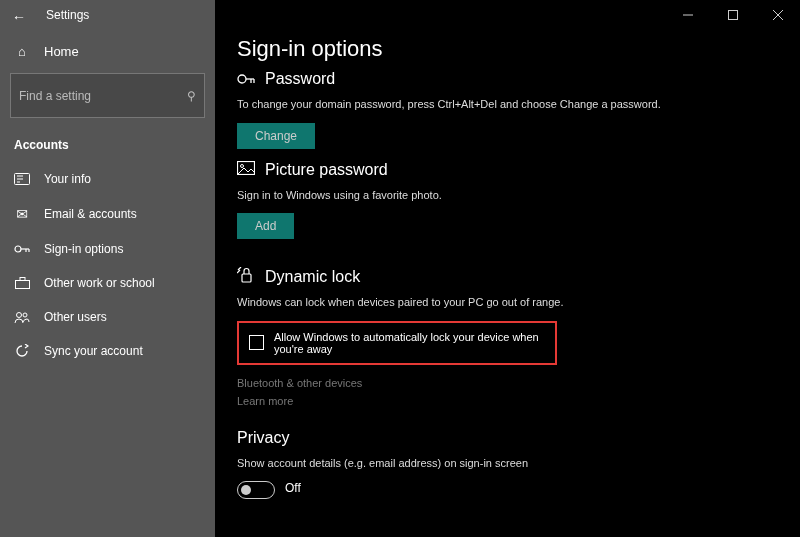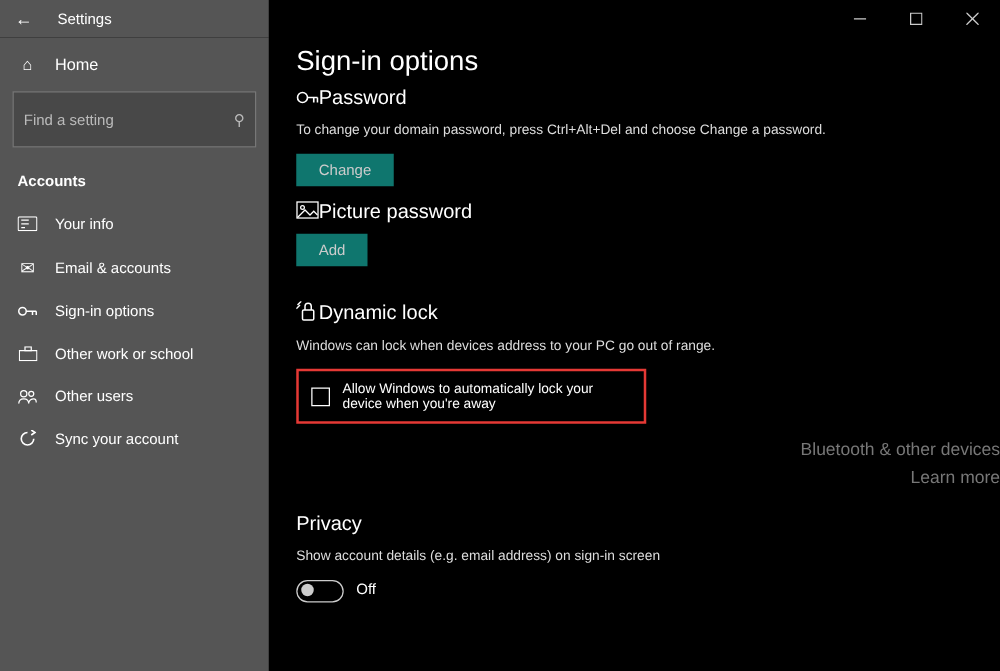--- a/index.html
+++ b/index.html
@@ -99,20 +99,21 @@
   .content {
     flex: 1;
     overflow-y: auto;
     padding: 6px 0 20px 22px;
   }
   .page-title { font-size: 22px; font-weight: 300; margin-bottom: 8px; }
   .section { margin-top: 14px; }
   .section-title {
     display: flex;
     align-items: center;
+    gap: 10px;
     font-size: 16px;
     font-weight: 400;
     margin-bottom: 8px;
   }
   .section-title .sicon { font-size: 15px; }
   .desc { font-size: 11px; color: #ddd; line-height: 1.5; margin-bottom: 10px; max-width: 480px; }
   .btn {
     display: inline-block;
     padding: 6px 18px;
     background: #0f766e;
@@ -120,30 +121,30 @@
     font-size: 12px;
     border: none;
     cursor: pointer;
   }
   .highlight-box {
     border: 2px solid #e53935;
     padding: 8px 10px;
     display: flex;
     align-items: center;
     gap: 10px;
-    width: 280px;
+    width: 320px;
     margin-bottom: 12px;
   }
   .checkbox {
     width: 15px;
     height: 15px;
     border: 1.5px solid #fff;
     flex-shrink: 0;
   }
-  .link-muted { color: #777; font-size: 14px; margin-bottom: 6px; cursor: pointer; text-align: right; }
+  .link-muted { color: #777; font-size: 11px; margin-bottom: 6px; cursor: pointer; }
   .toggle-row { display: flex; align-items: flex-start; gap: 10px; margin-top: 6px; }
   .toggle {
     width: 38px;
     height: 18px;
     border: 1.5px solid #ccc;
     border-radius: 10px;
     position: relative;
     cursor: pointer;
   }
   .toggle .knob {
@@ -283,36 +284,37 @@
       <div class="section-title">
         <span class="sicon">
           <svg width="18" height="14" viewBox="0 0 18 14">
               <rect x="0.5" y="0.5" width="17" height="13" fill="none" stroke="#fff" stroke-width="1.2"></rect>
               <circle cx="5" cy="5" r="1.5" fill="none" stroke="#fff"></circle>
               <polyline points="1,13 7,7 11,11 14,8 17,11" fill="none" stroke="#fff"></polyline>
             </svg>
         </span>
         <span>Picture password</span>
       </div>
+      <div class="desc">Sign in to Windows using a favorite photo.</div>
       <button class="btn">Add</button>
     </div>
 
     <div class="section" style="margin-top:28px;">
       <div class="section-title">
         <span class="sicon">
           <svg width="18" height="16" viewBox="0 0 18 16">
               <rect x="5" y="7" width="9" height="8" rx="1" fill="none" stroke="#fff" stroke-width="1.2"></rect>
               <path d="M7 7 V4 a2.5 2.5 0 0 1 5 0 V7" fill="none" stroke="#fff" stroke-width="1.2"></path>
               <line x1="1" y1="3" x2="4" y2="0" stroke="#fff" stroke-width="1.2"></line>
               <line x1="0" y1="6" x2="3" y2="3" stroke="#fff" stroke-width="1.2"></line>
             </svg>
         </span>
         <span>Dynamic lock</span>
       </div>
-      <div class="desc">Windows can lock when devices address to your PC go out of range.</div>
+      <div class="desc">Windows can lock when devices paired to your PC go out of range.</div>
       <div class="highlight-box">
         <div class="checkbox"></div>
         <span style="font-size:11px;">Allow Windows to automatically lock your device when you're away</span>
       </div>
       <div class="link-muted">Bluetooth &amp; other devices</div>
       <div class="link-muted">Learn more</div>
     </div>
 
     <div class="section" style="margin-top:22px;">
       <div class="section-title">

